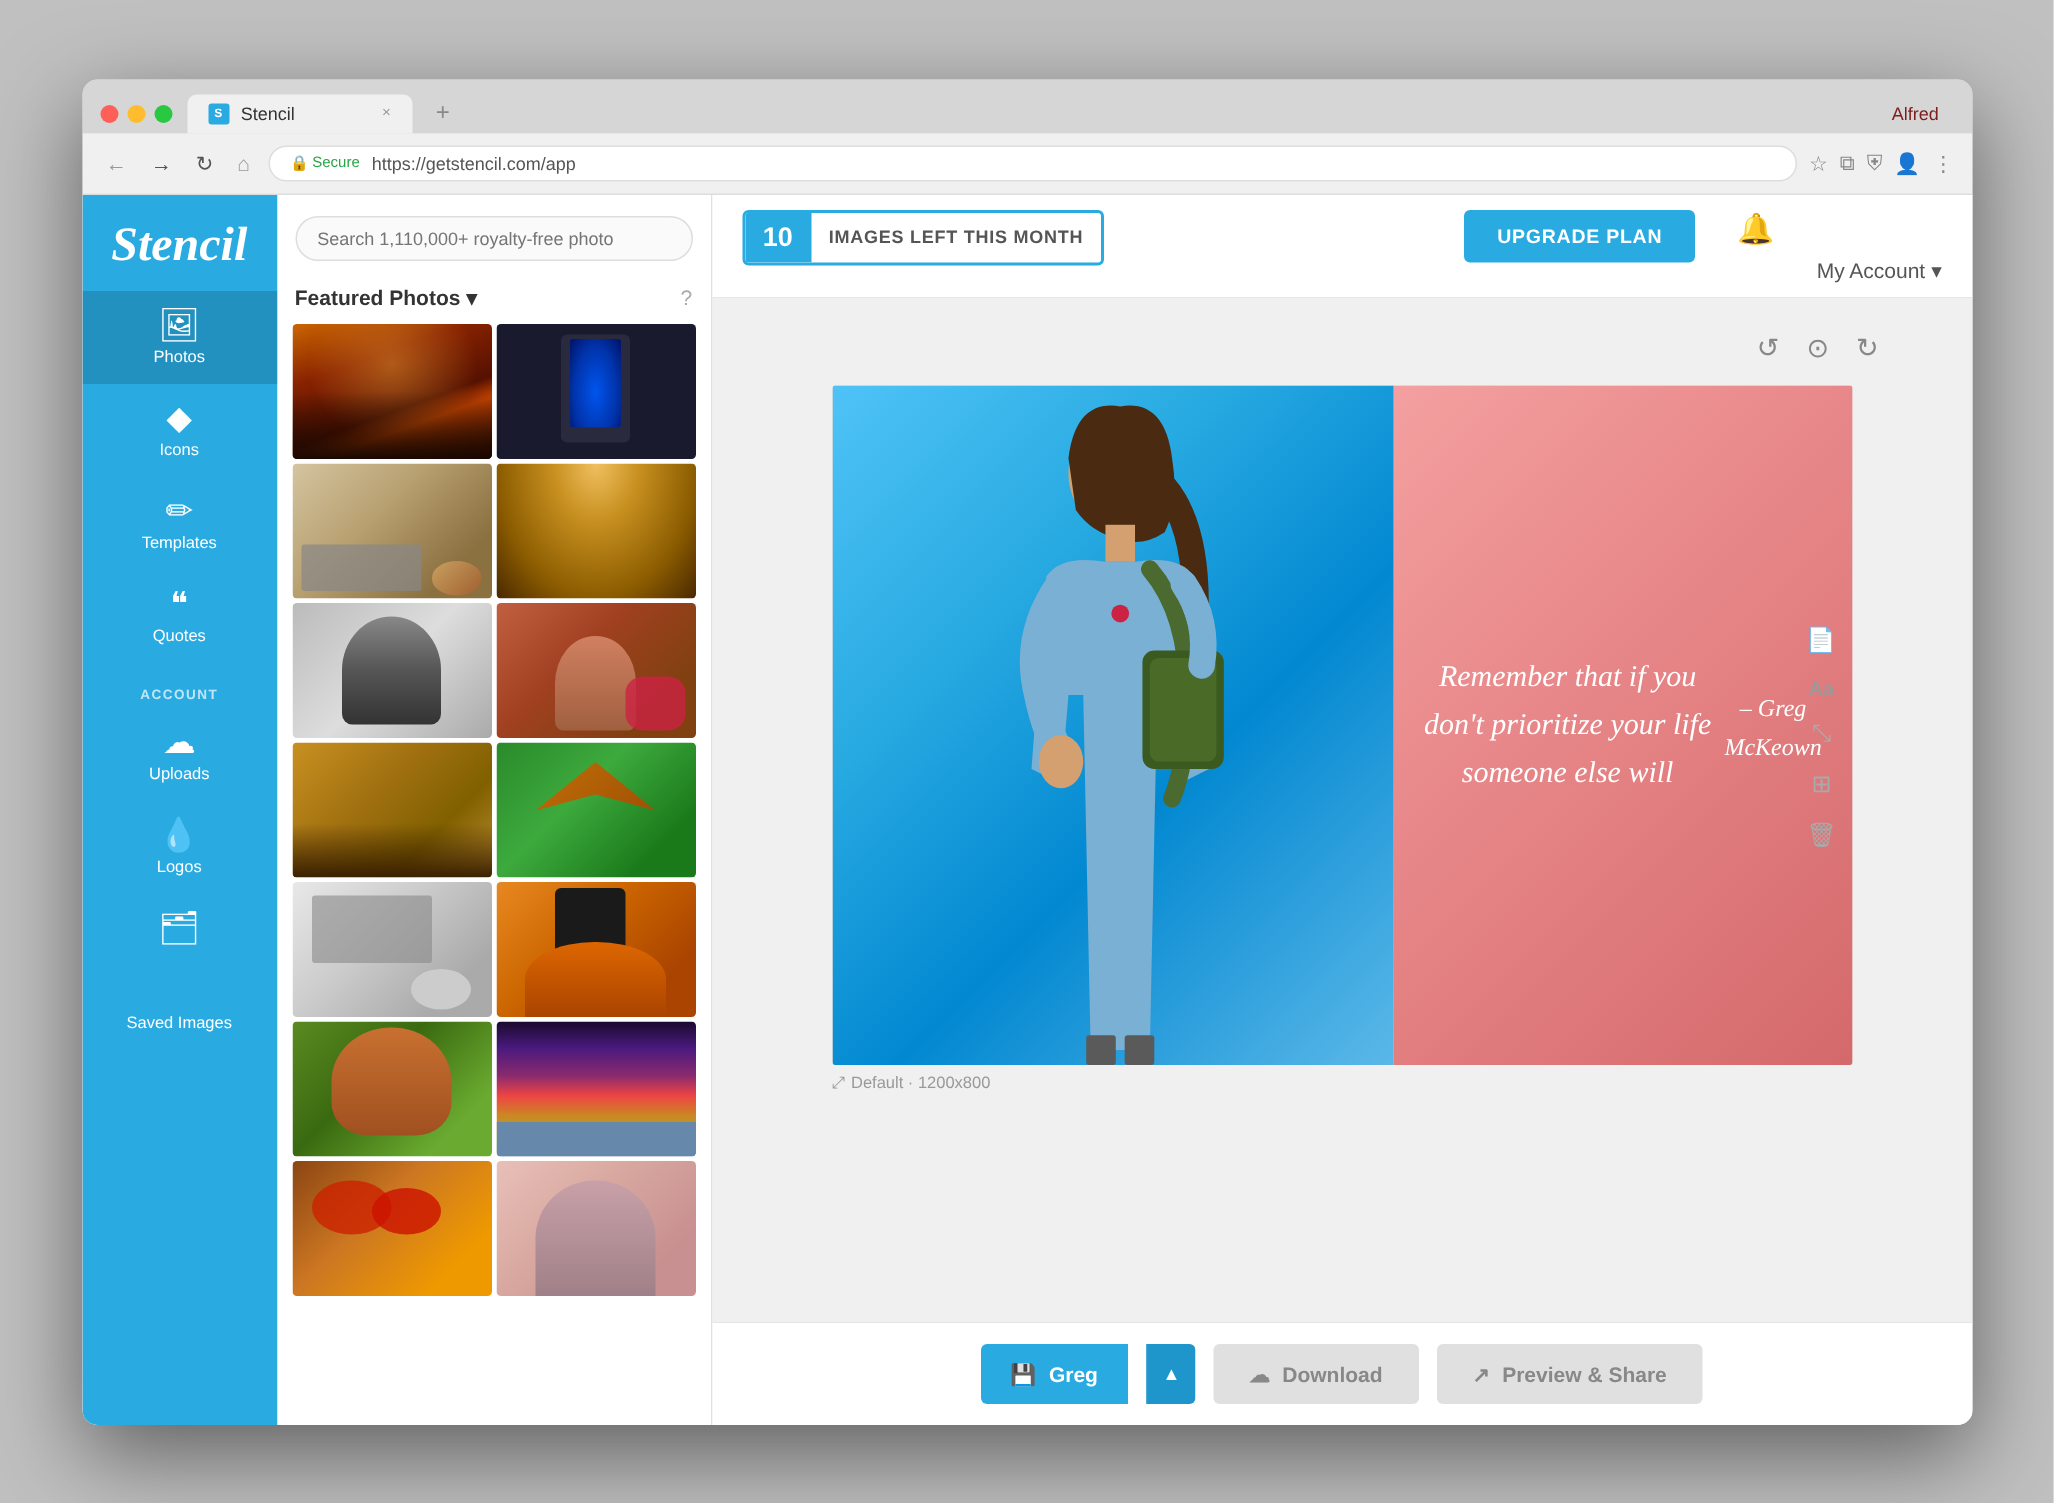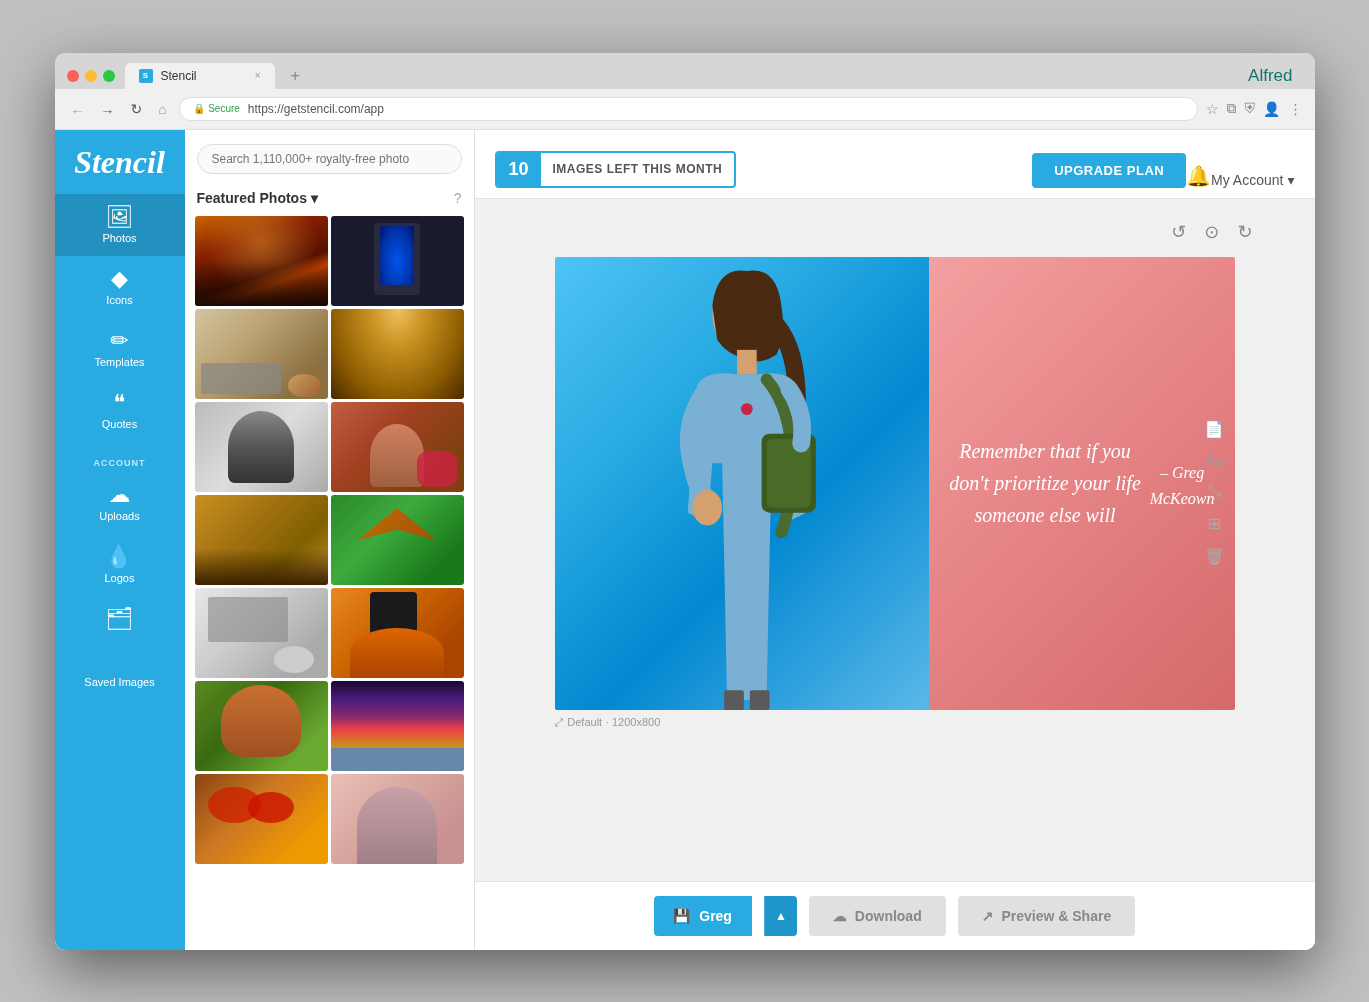--- a/index.html
+++ b/index.html
@@ -128,22 +128,22 @@
 
     .nav-icons {
       display: flex;
       gap: 8px;
       align-items: center;
       color: #888;
       font-size: 14px;
     }
 
     .browser-user {
-      font-size: 17px;
-      color: #0f766e;
+      font-size: 12px;
+      color: #7f1d1d;
     }
 
     
     .app-container {
       display: flex;
       height: 820px;
       background: #f5f5f5;
     }
 
     
@@ -282,22 +282,22 @@
       display: flex;
       flex-direction: column;
     }
 
     
     .top-bar {
       background: white;
       border-bottom: 1px solid #e5e5e5;
       padding: 10px 20px;
       display: flex;
-      align-items: flex-end;
-      gap: 0;
+      align-items: flex-start;
+      gap: 28px;
     }
 
     .images-left-badge {
       display: flex;
       align-items: center;
       gap: 0;
       border: 2px solid #29abe2;
       border-radius: 4px;
       overflow: hidden;
     }

